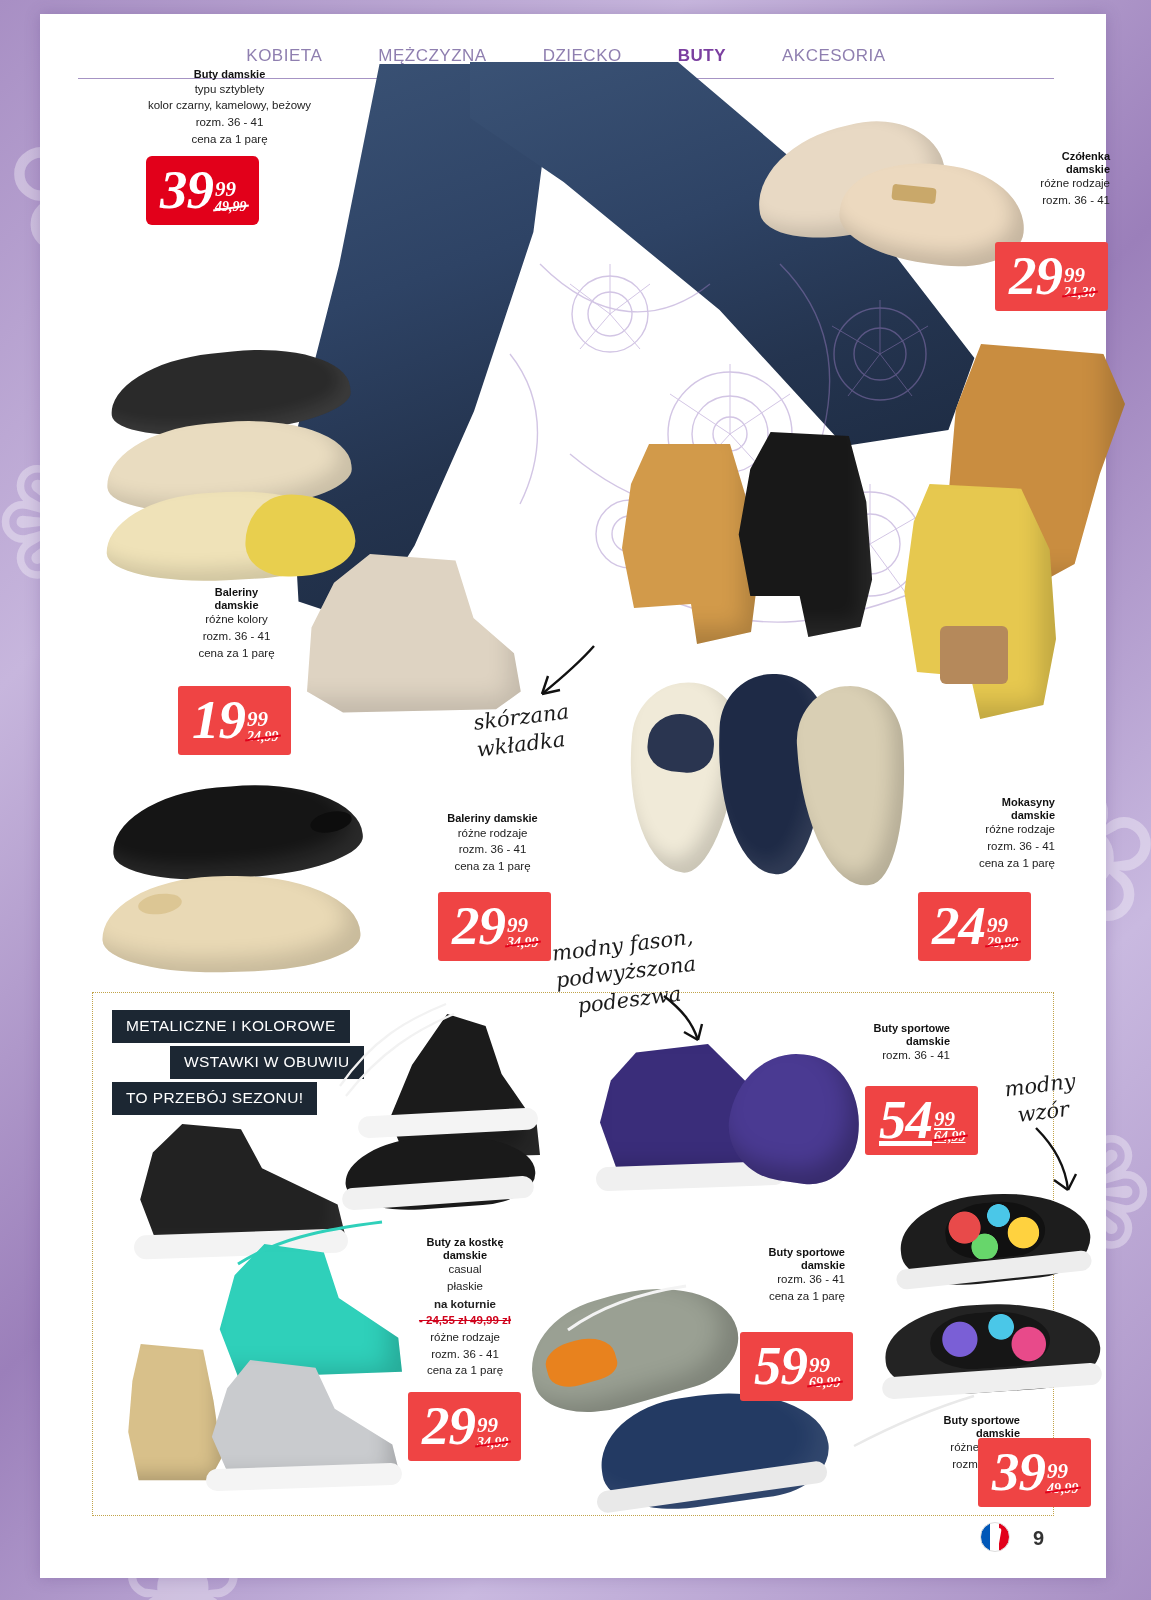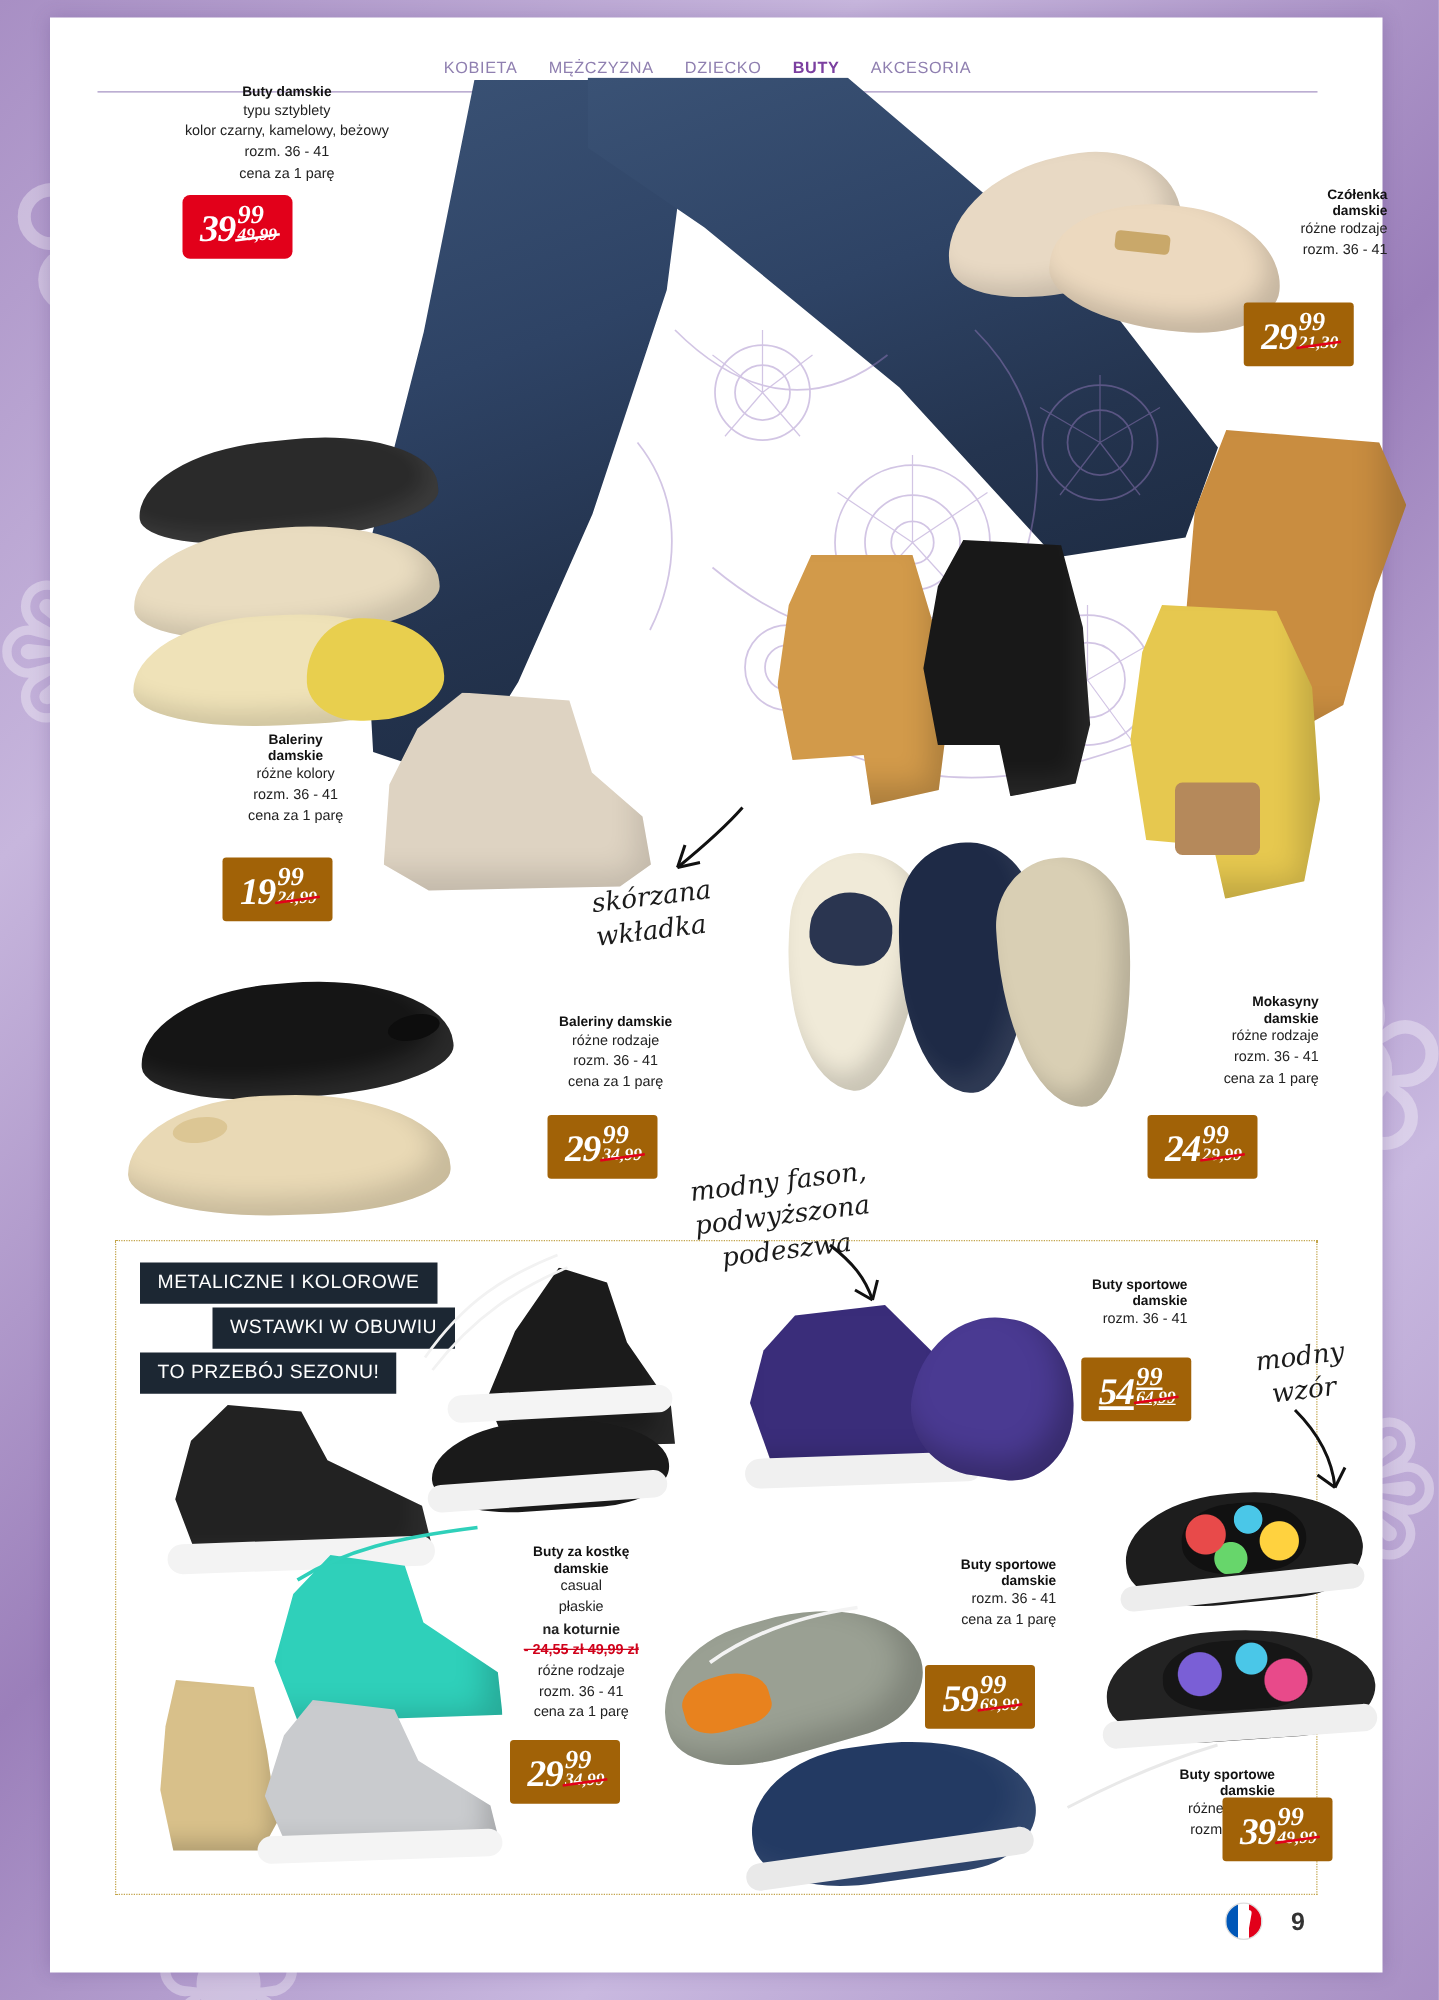--- a/index.html
+++ b/index.html
@@ -27,22 +27,22 @@
   }
   .paper {
     position:absolute;
     left:40px; top:14px; right:45px; bottom:22px;
     background:#ffffff;
     box-shadow:0 0 14px rgba(80,50,120,.25);
   }
   
   .nav {
     position:absolute; left:38px; top:32px; right:52px;
-    display:flex; justify-content:center; gap:25px;
-    font-size:13px; letter-spacing:.5px;
+    display:flex; justify-content:center; gap:56px;
+    font-size:17px; letter-spacing:.5px;
     color:#8f7fb0;
     padding-bottom:12px;
     border-bottom:1.5px solid #a694c4;
   }
   .nav span { cursor:pointer; }
   .nav .active { color:#7b3fa0; font-weight:bold; }
 
   
   .tb { position:absolute; }
   .tb .title { font-weight:bold; font-size:11px; color:#111; line-height:1.15; }
@@ -54,23 +54,23 @@
   .price {
     position:absolute;
     color:#fff;
     padding:6px 12px 8px 14px;
     display:inline-flex;
     align-items:flex-end;
     font-family:"Liberation Serif", serif;
     border-radius:3px;
     line-height:1;
   }
-  .price.dark { background:#a16207; }
+  .price.dark { background:#ef4444; }
   .price.red  { background:#e2001a; border-radius:6px; }
-  .price .int { font-size:30px; font-weight:bold; font-style:italic; letter-spacing:-1px;}
+  .price .int { font-size:55px; font-weight:bold; font-style:italic; letter-spacing:-1px;}
   .price .frac-wrap { display:flex; flex-direction:column; align-items:flex-start; margin-left:2px; margin-bottom:3px;}
   .price .frac { font-size:21px; font-weight:bold; font-style:italic; line-height:.95;}
   .price .old  { font-size:14px; font-weight:bold; font-style:italic; position:relative; }
   .price .old::after {
     content:""; position:absolute; left:-2px; right:-2px; top:52%;
     height:2px; background:#e2001a; transform:rotate(-8deg);
   }
   .price.red .old::after { background:#ffffff; }
 
   

